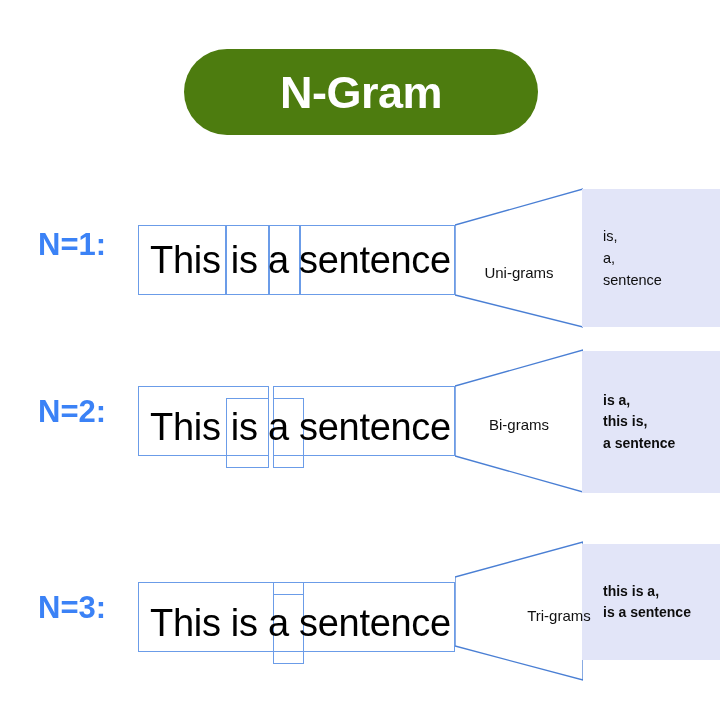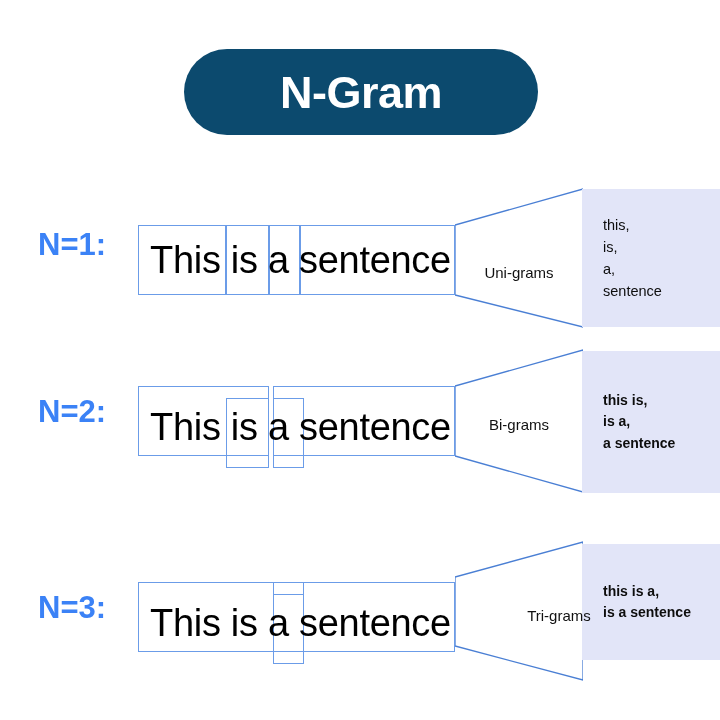--- a/index.html
+++ b/index.html
@@ -21,21 +21,21 @@
     height: 720px;
   }
 
   
   .title-pill {
     position: absolute;
     left: 184px;
     top: 49px;
     width: 354px;
     height: 86px;
-    background: #0c4a6e;
+    background: #4d7c0f;
     border-radius: 43px;
     display: flex;
     align-items: center;
     justify-content: center;
     box-sizing: border-box;
   }
   .title-pill .title-text {
     color: #ffffff;
     font-size: 45px;
     font-weight: bold;
@@ -181,21 +181,20 @@
     </div>
 
     <div class="funnel">
       <svg width="128" height="145" viewBox="0 0 128 145">
         <polygon points="0,40 128,4 128,142 0,110" fill="#ffffff" stroke="#4a7fd4" stroke-width="1.3"></polygon>
       </svg>
     </div>
     <div class="funnel-label">Uni-grams</div>
 
     <div class="out-panel">
-      <div class="out-line">this,</div>
       <div class="out-line">is,</div>
       <div class="out-line">a,</div>
       <div class="out-line">sentence</div>
     </div>
   </div>
 
   <div class="row row-2">
 
     <div class="n-label">N=2:</div>
 
@@ -210,22 +209,22 @@
     </div>
 
     <div class="funnel">
       <svg width="128" height="150" viewBox="0 0 128 150">
         <polygon points="0,41 128,5 128,147 0,111" fill="#ffffff" stroke="#4a7fd4" stroke-width="1.3"></polygon>
       </svg>
     </div>
     <div class="funnel-label">Bi-grams</div>
 
     <div class="out-panel">
+      <div class="out-line">is a,</div>
       <div class="out-line">this is,</div>
-      <div class="out-line">is a,</div>
       <div class="out-line">a sentence</div>
     </div>
   </div>
 
   <div class="row row-3">
 
     <div class="n-label">N=3:</div>
 
     <div class="sentence-wrap">
 

